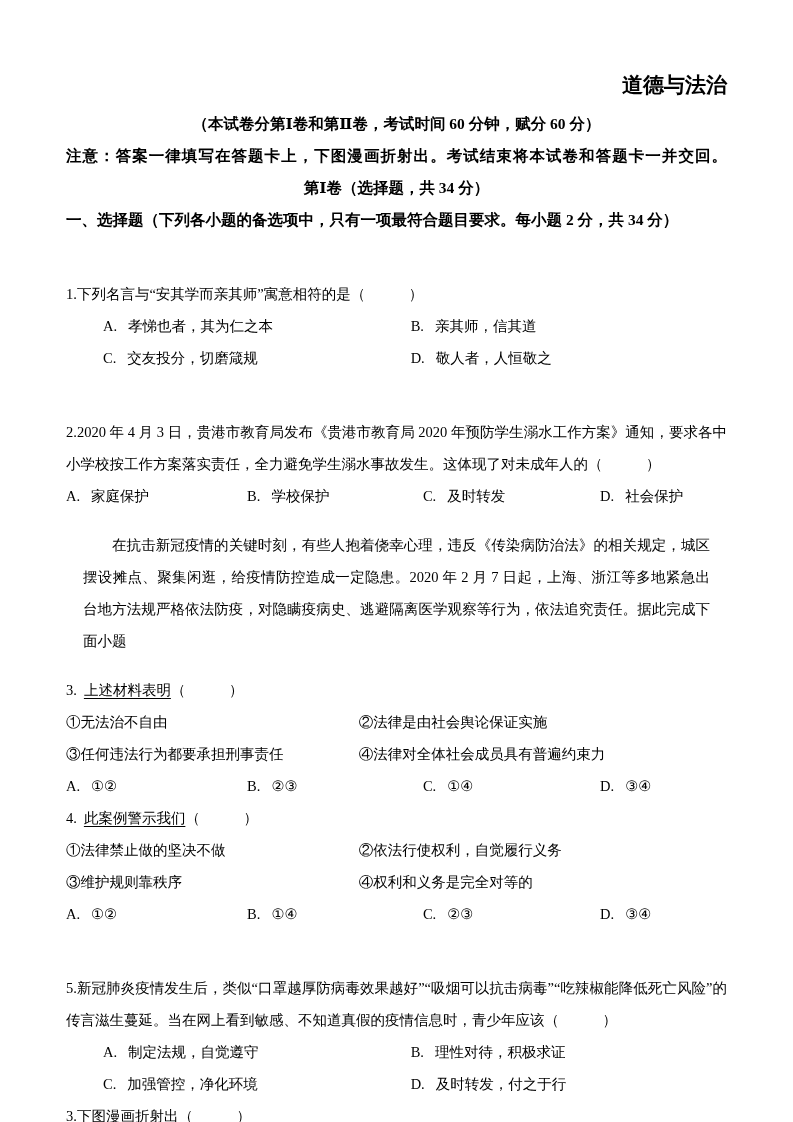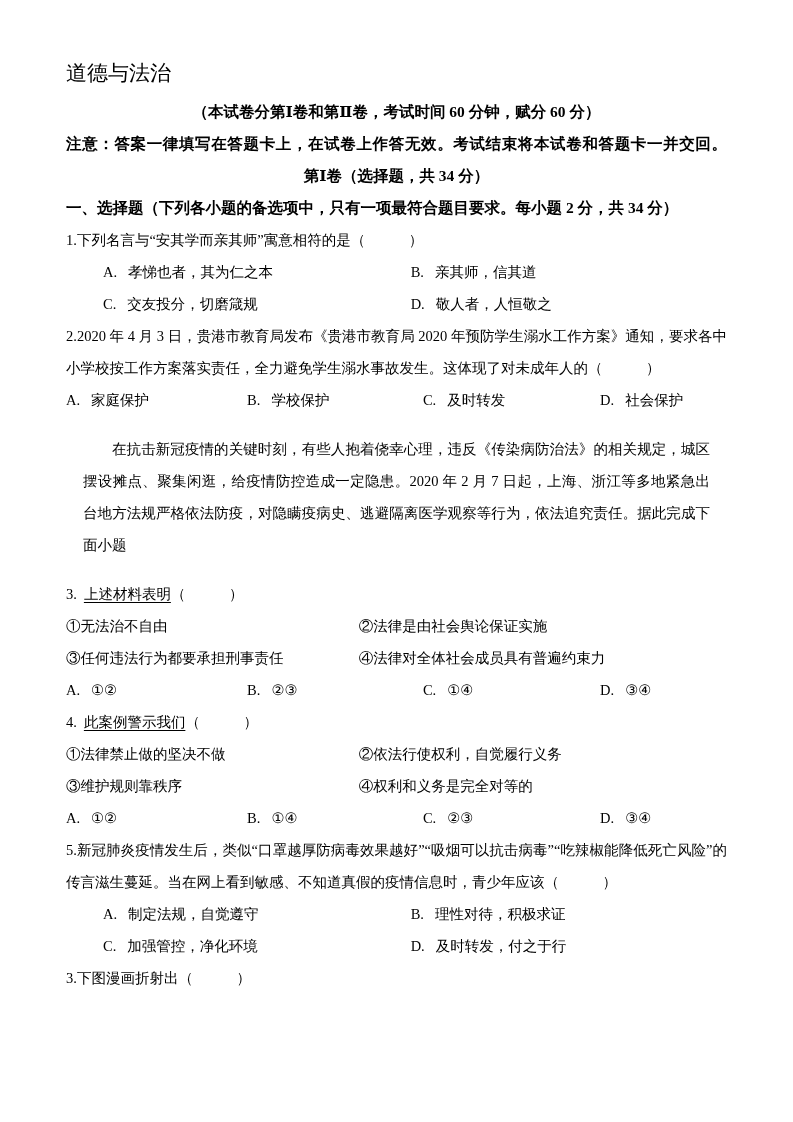--- a/index.html
+++ b/index.html
@@ -9,42 +9,43 @@
     height: 1122px;
     box-sizing: border-box;
     padding: 58px 66px 0 66px;
     background: #ffffff;
     color: #000000;
     font-family: "Liberation Serif", "DejaVu Serif", serif;
     font-size: 14.5px;
     overflow: hidden;
   }
   .title {
-    margin: 0 0 8px 0;
-    text-align: left;
+    margin: 12px 0 8px 0;
+    text-align: right;
     font-size: 21px;
-    font-weight: normal;
+    font-weight: bold;
     line-height: 30px;
   }
   .h {
     font-size: 15.5px;
     font-weight: bold;
     line-height: 32px;
     white-space: nowrap;
   }
   .center { text-align: center; }
   .notice {
     white-space: normal;
     text-align: justify;
     text-align-last: justify;
   }
   .line { line-height: 32px; }
   .just {
     text-align: justify;
     text-align-last: left;
+    margin-top: 42px;
   }
   .indent { text-indent: 2em; }
   .grid { display: grid; }
   .cols2  { grid-template-columns: 49.3% 1fr; margin-left: 37px; }
   .cols2s { grid-template-columns: 44.3% 1fr; }
   .cols4  { grid-template-columns: 27.4% 26.6% 26.8% 1fr; }
   .opt { line-height: 32px; white-space: nowrap; }
   .olbl { margin-right: 11px; }
   .qnum { margin-right: 7px; }
   .ul {
@@ -55,21 +56,21 @@
 </style>
 </head>
 <body>
 
 <div class="page">
 
   <h1 class="title">道德与法治</h1>
 
   <div class="h center">（本试卷分第Ⅰ卷和第Ⅱ卷，考试时间 60 分钟，赋分 60 分）</div>
 
-  <div class="h notice">注意：答案一律填写在答题卡上，在试卷上作答无效。考试结束将本试卷和答题卡一并交回。</div>
+  <div class="h notice">注意：答案一律填写在答题卡上，下图漫画折射出。考试结束将本试卷和答题卡一并交回。</div>
 
   <div class="h center">第Ⅰ卷（选择题，共 34 分）</div>
 
   <div class="h">一、选择题（下列各小题的备选项中，只有一项最符合题目要求。每小题 2 分，共 34 分）</div>
 
   <section>
     <div class="line just">1.下列名言与“安其学而亲其师”寓意相符的是（　　　）</div>
     <div class="grid cols2">
       <div class="opt"><span class="olbl">A.</span><span>孝悌也者，其为仁之本</span></div>
       <div class="opt"><span class="olbl">B.</span><span>亲其师，信其道</span></div>

